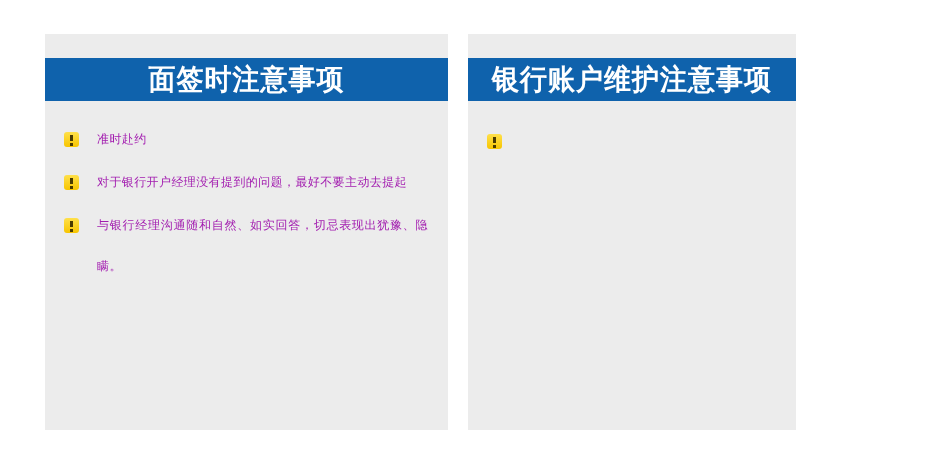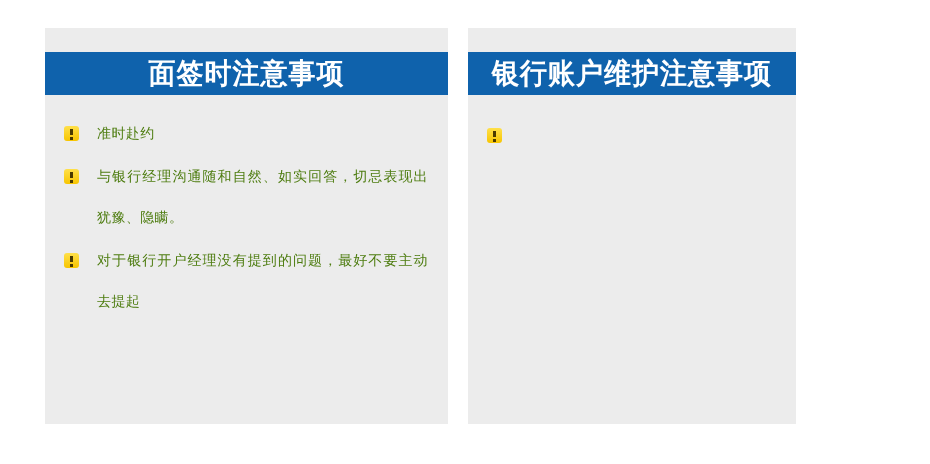--- a/index.html
+++ b/index.html
@@ -22,20 +22,21 @@
     align-items: flex-start;
     box-sizing: border-box;
     padding: 28px 0 0 45px;
     gap: 20px;
   }
   .card {
     background: #ececec;
     box-sizing: border-box;
     padding-top: 24px;
     height: 396px;
+    margin-top: 6px;
   }
   .card.left { width: 403px; }
   .card.right { width: 328px; }
 
   .card-header {
     background: #0f62ac;
     height: 43px;
     display: flex;
     align-items: center;
     justify-content: center;
@@ -55,22 +56,22 @@
   }
   .bullet-list {
     list-style: none;
     margin: 0;
     padding: 0;
   }
   .bullet-item {
     position: relative;
     padding-left: 33px;
     margin-bottom: 2px;
-    color: #4d7c0f;
-    font-size: 14px;
+    color: #a21caf;
+    font-size: 12px;
     line-height: 41px;
     letter-spacing: 0.4px;
     text-align: justify;
   }
   .bullet-icon {
     position: absolute;
     left: 0;
     top: 13px;
     width: 15px;
     height: 15px;
@@ -108,25 +109,25 @@
       <h2 class="card-title">面签时注意事项</h2>
     </div>
     <div class="card-body">
       <ul class="bullet-list">
         <li class="bullet-item">
           <span class="bullet-icon"></span>
           <span>准时赴约</span>
         </li>
         <li class="bullet-item">
           <span class="bullet-icon"></span>
-          <span>与银行经理沟通随和自然、如实回答，切忌表现出犹豫、隐瞒。</span>
+          <span>对于银行开户经理没有提到的问题，最好不要主动去提起</span>
         </li>
         <li class="bullet-item">
           <span class="bullet-icon"></span>
-          <span>对于银行开户经理没有提到的问题，最好不要主动去提起</span>
+          <span>与银行经理沟通随和自然、如实回答，切忌表现出犹豫、隐瞒。</span>
         </li>
       </ul>
     </div>
   </section>
 
   <section class="card right">
     <div class="card-header">
       <h2 class="card-title">银行账户维护注意事项</h2>
     </div>
     <div class="card-body">

